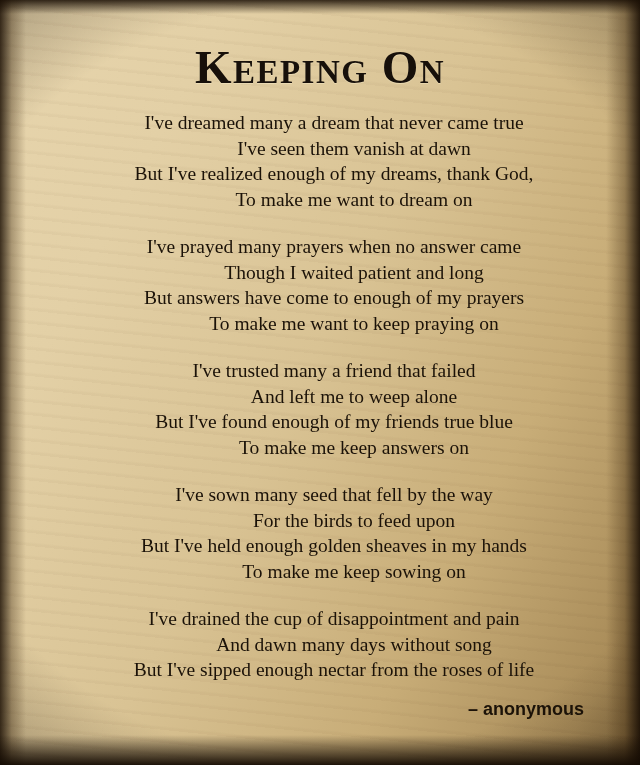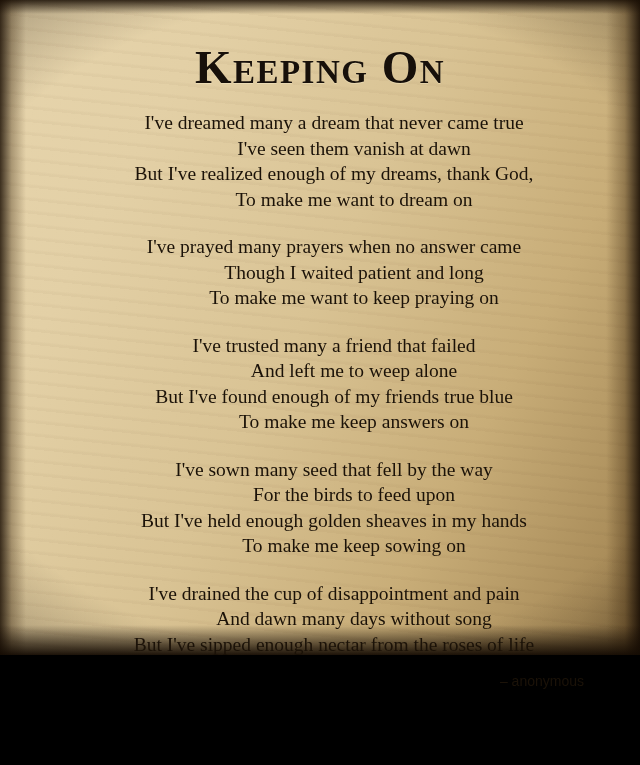--- a/index.html
+++ b/index.html
@@ -10,21 +10,21 @@
   body {
     width: 640px;
     height: 765px;
     overflow: hidden;
     font-family: "Liberation Serif", serif;
   }
 
   .page {
     position: relative;
     width: 640px;
-    height: 655px;
+    height: 765px;
     background:
       
       radial-gradient(ellipse 120% 95% at 50% 50%, rgba(0,0,0,0) 52%, rgba(20,12,4,0.55) 82%, rgba(0,0,0,0.92) 100%),
       
       linear-gradient(118deg, #e7d5ad 0%, #e3d0a6 22%, #d9c394 48%, #c8ad78 72%, #a98c59 92%, #8b6f42 100%);
     box-sizing: border-box;
     padding: 18px 22px 10px 22px;
   }
 
   
@@ -102,22 +102,22 @@
   }
   .line.indent {
     padding-left: 40px;
   }
 
   .attribution {
     text-align: right;
     padding-right: 34px;
     margin-top: -6px;
     font-family: "Liberation Sans", sans-serif;
-    font-size: 14px;
-    font-weight: normal;
+    font-size: 18px;
+    font-weight: bold;
     color: #1b1208;
   }
 </style>
 </head>
 <body>
 
 <div class="page">
   <div class="texture"></div>
   <div class="edge-left"></div>
   <div class="edge-right"></div>
@@ -132,20 +132,21 @@
       <div class="stanza">
         <div class="line">I've dreamed many a dream that never came true</div>
         <div class="line indent">I've seen them vanish at dawn</div>
         <div class="line">But I've realized enough of my dreams, thank God,</div>
         <div class="line indent">To make me want to dream on</div>
       </div>
 
       <div class="stanza">
         <div class="line">I've prayed many prayers when no answer came</div>
         <div class="line indent">Though I waited patient and long</div>
+        <div class="line">But answers have come to enough of my prayers</div>
         <div class="line indent">To make me want to keep praying on</div>
       </div>
 
       <div class="stanza">
         <div class="line">I've trusted many a friend that failed</div>
         <div class="line indent">And left me to weep alone</div>
         <div class="line">But I've found enough of my friends true blue</div>
         <div class="line indent">To make me keep answers on</div>
       </div>
 

